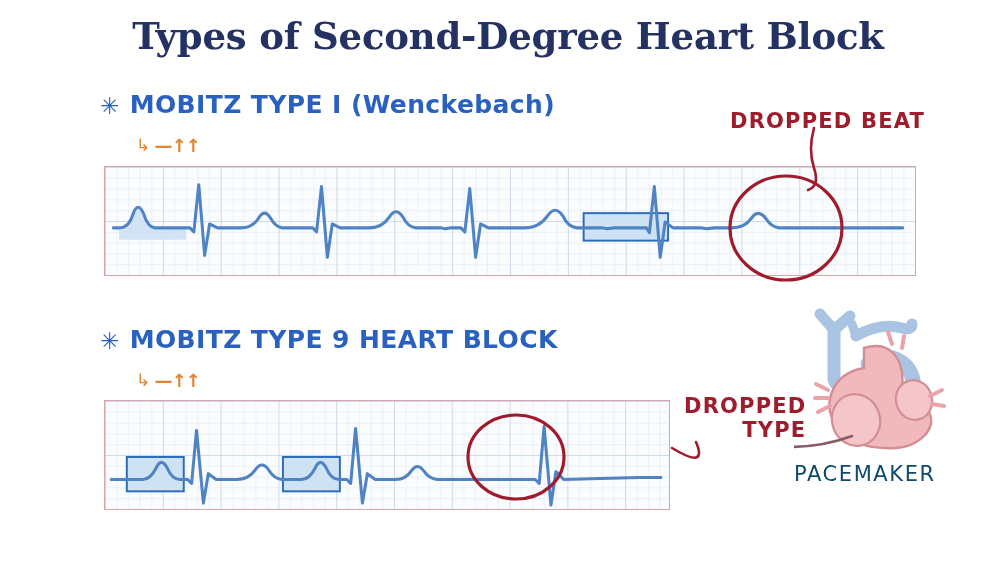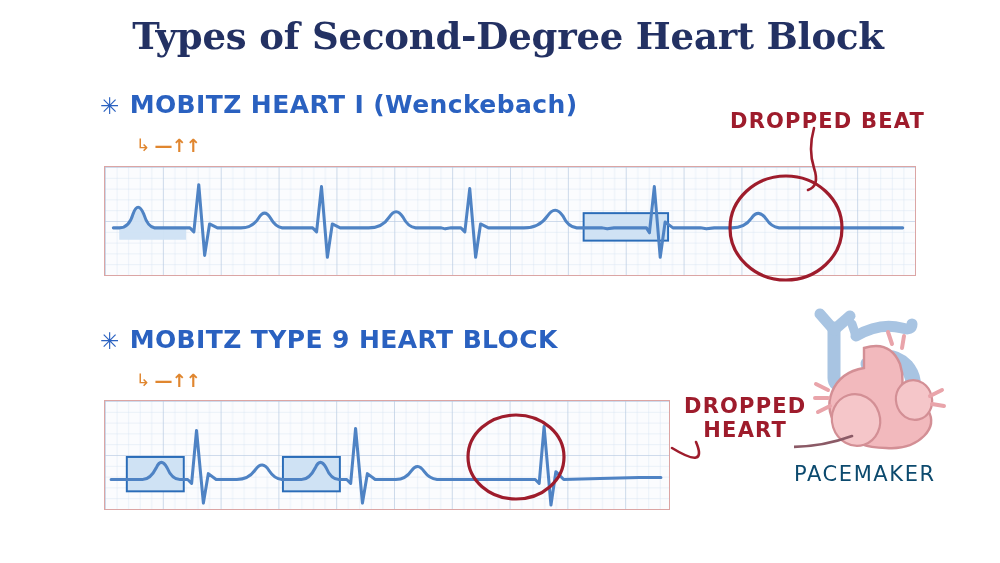--- a/index.html
+++ b/index.html
@@ -83,21 +83,21 @@
 </style>
 </head>
 <body>
 
 <div id="stage">
 
   <div class="abs" id="page-title">Types of Second-Degree Heart Block</div>
 
   <div class="abs section-head" style="left:92px;top:90px;">
     <span class="star-icon">✳</span>
-    <span>MOBITZ HEART I (Wenckebach)</span>
+    <span>MOBITZ TYPE I (Wenckebach)</span>
   </div>
 
   <div class="abs sub-note" style="left:128px;top:135px;">
     <span class="hook-icon">↳</span>
     <span class="dash-arrows">—↑↑</span>
   </div>
 
   <div class="abs strip" style="left:96px;top:166px;width:812px;height:110px;">
     <svg class="strip-grid" viewBox="0 0 812 110" preserveAspectRatio="none">
       <defs>
@@ -183,23 +183,23 @@
                L 430 80 L 434 80 L 438 84 L 443 26 L 450 106 L 455 72 L 463 80
                L 500 79 L 540 78 L 562 78" fill="none" stroke="#4f83c4" stroke-width="3.1" stroke-linecap="round" stroke-linejoin="round"></path>
     </svg>
   </div>
 
   <svg class="overlay-svg" width="1000" height="563">
     <ellipse cx="508" cy="457" rx="48" ry="42" fill="none" stroke="#9e1c2c" stroke-width="3.2"></ellipse>
     <path d="M 664 448 Q 700 470 688 442" fill="none" stroke="#9e1c2c" stroke-width="2.6" stroke-linecap="round"></path>
   </svg>
 
-  <div class="abs red-label" style="left:676px;top:395px;text-align:center;">
+  <div class="abs red-label" style="left:676px;top:395px;text-align:right;">
     <div>DROPPED</div>
-    <div>HEART</div>
+    <div>TYPE</div>
   </div>
 
   <svg class="abs" style="left:786px;top:300px;" width="200" height="180" viewBox="0 0 200 180">
 
     <path d="M 40 28 L 40 78 Q 40 86 50 86 L 62 86" fill="none" stroke="#a8c4e2" stroke-width="13" stroke-linecap="round"></path>
     <path d="M 40 30 L 26 14" fill="none" stroke="#a8c4e2" stroke-width="11" stroke-linecap="round"></path>
     <path d="M 40 30 L 56 16" fill="none" stroke="#a8c4e2" stroke-width="11" stroke-linecap="round"></path>
     <path d="M 62 36 Q 86 22 108 28 Q 118 31 118 24" fill="none" stroke="#a8c4e2" stroke-width="11" stroke-linecap="round"></path>
     <path d="M 62 36 L 58 24" fill="none" stroke="#a8c4e2" stroke-width="9" stroke-linecap="round"></path>
 

